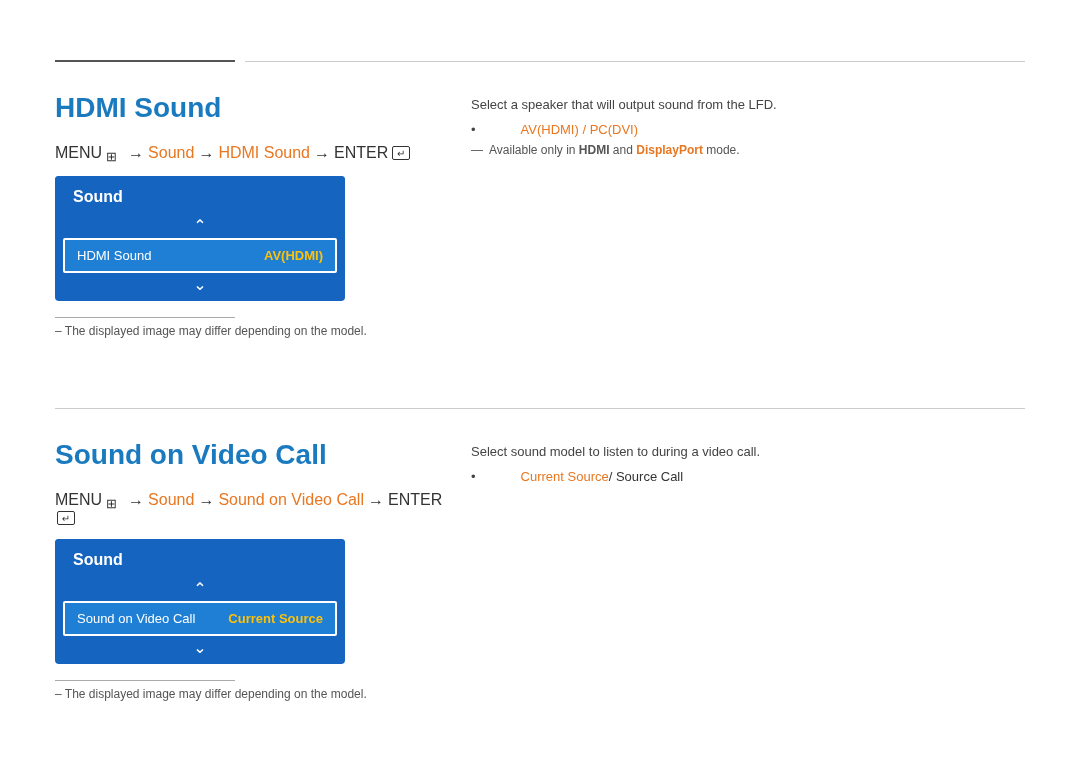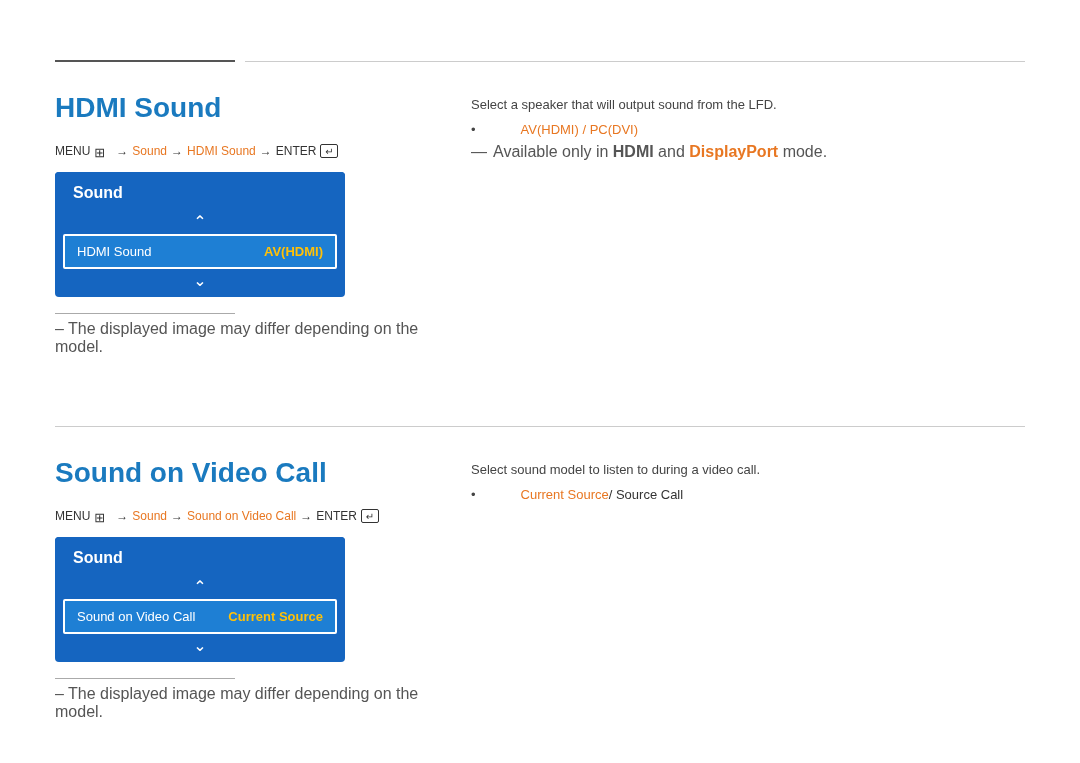--- a/index.html
+++ b/index.html
@@ -54,21 +54,21 @@
     
     .section-title {
       font-size: 28px;
       font-weight: bold;
       color: #1a7abf;
       margin-bottom: 20px;
     }
 
     
     .menu-path {
-      font-size: 12px;
+      font-size: 16px;
       color: #333;
       margin-bottom: 14px;
       display: flex;
       align-items: center;
       flex-wrap: wrap;
       gap: 2px;
     }
     .menu-path .menu-icon {
       display: inline-block;
       width: 16px;
@@ -196,21 +196,21 @@
     }
 
     .desc-orange {
       color: #e87722;
       margin-left: 39px;
     }
 
     .desc-note {
       display: flex;
       align-items: flex-end;
-      font-size: 16px;
+      font-size: 12px;
       color: #555;
       margin-top: 4px;
     }
 
     .desc-note::before {
       content: '—';
       margin-right: 6px;
       flex-shrink: 0;
     }
 
@@ -221,21 +221,21 @@
 
     
     .section-divider {
       width: 180px;
       height: 1px;
       background: #aaa;
       margin: 10px 0 6px 0;
     }
 
     .note-text {
-      font-size: 16px;
+      font-size: 12px;
       color: #555;
     }
 
     .section-gap {
       height: 50px;
     }
 
     
     .mid-divider {
       display: flex;

